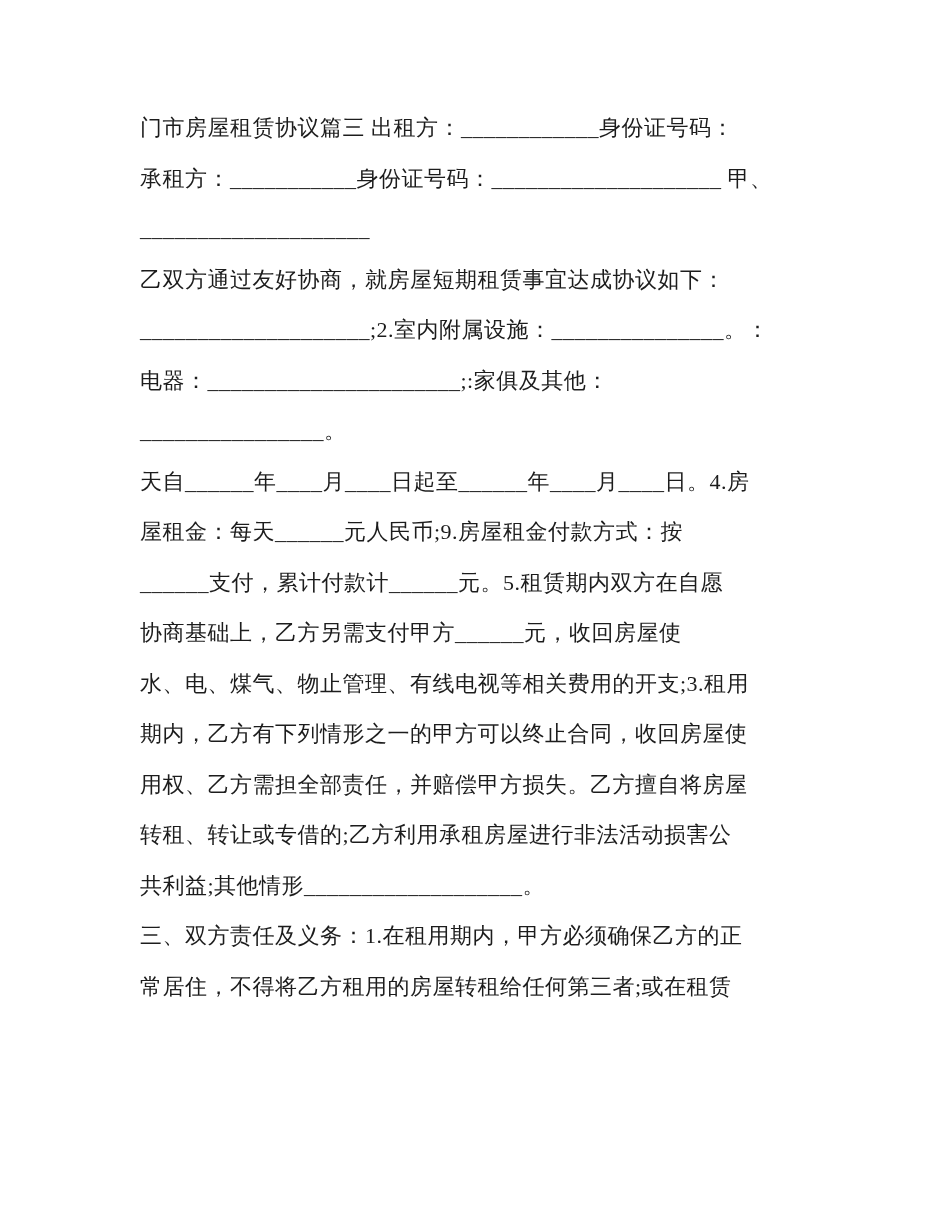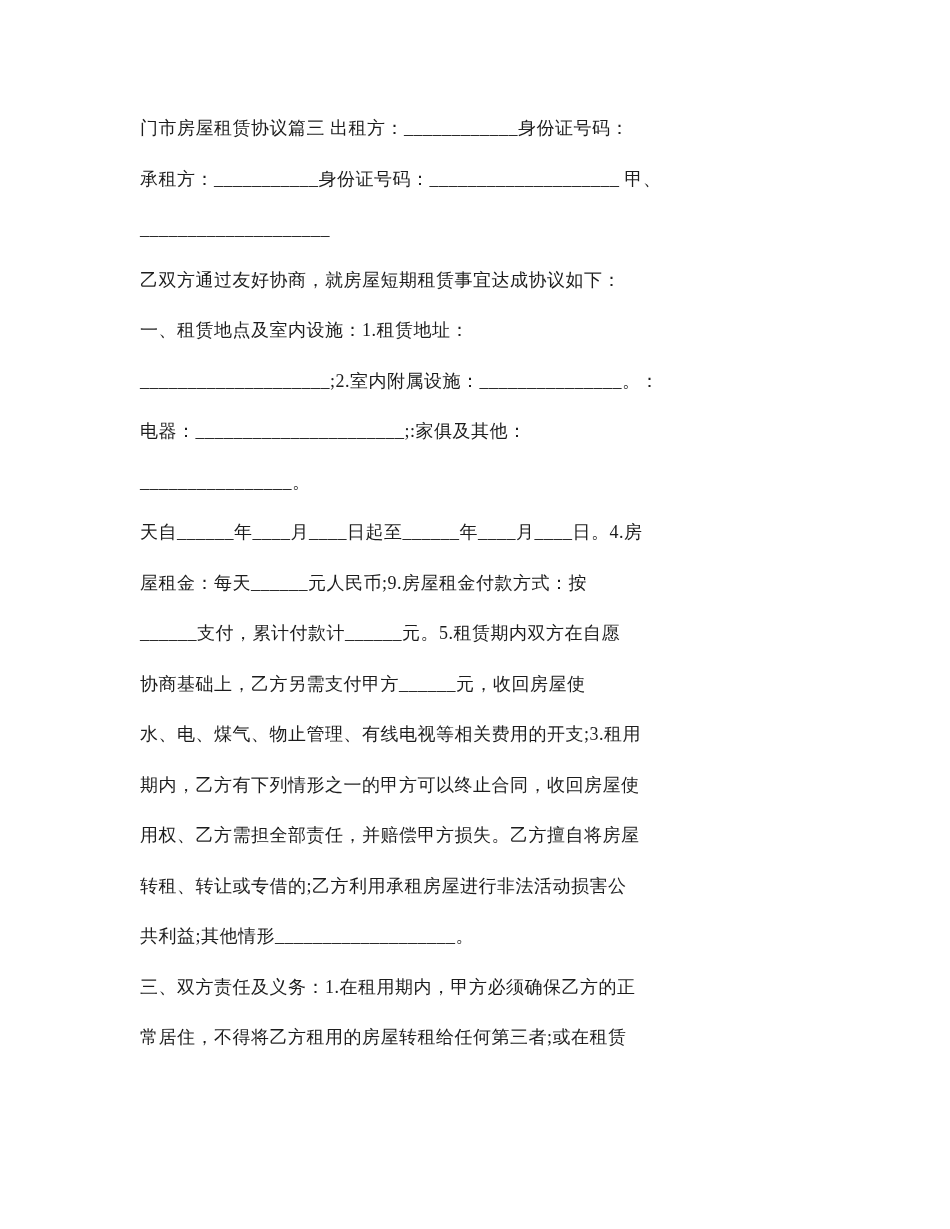--- a/index.html
+++ b/index.html
@@ -23,37 +23,36 @@
     overflow: hidden;
   }
   .doc-body {
     position: absolute;
     top: 103px;
     left: 140px;
     width: 690px;
     color: #1c1c1c;
   }
   .line {
-    font-size: 18px;
+    font-size: 22px;
     line-height: 50.5px;
     white-space: nowrap;
     letter-spacing: 0.5px;
     color: #1c1c1c;
   }
 </style>
 </head>
 <body>
 
 <div class="page">
   <div class="doc-body">
     <div class="line">门市房屋租赁协议篇三 出租方：____________身份证号码：</div>
     <div class="line">承租方：___________身份证号码：____________________ 甲、</div>
     <div class="line">____________________</div>
     <div class="line">乙双方通过友好协商，就房屋短期租赁事宜达成协议如下：</div>
-    <div class="line">一、租赁地点及室内设施：1.租赁地址：</div>
     <div class="line">____________________;2.室内附属设施：_______________。：</div>
     <div class="line">电器：______________________;:家俱及其他：</div>
     <div class="line">________________。</div>
     <div class="line">天自______年____月____日起至______年____月____日。4.房</div>
     <div class="line">屋租金：每天______元人民币;9.房屋租金付款方式：按</div>
     <div class="line">______支付，累计付款计______元。5.租赁期内双方在自愿</div>
     <div class="line">协商基础上，乙方另需支付甲方______元，收回房屋使</div>
     <div class="line">水、电、煤气、物止管理、有线电视等相关费用的开支;3.租用</div>
     <div class="line">期内，乙方有下列情形之一的甲方可以终止合同，收回房屋使</div>
     <div class="line">用权、乙方需担全部责任，并赔偿甲方损失。乙方擅自将房屋</div>

